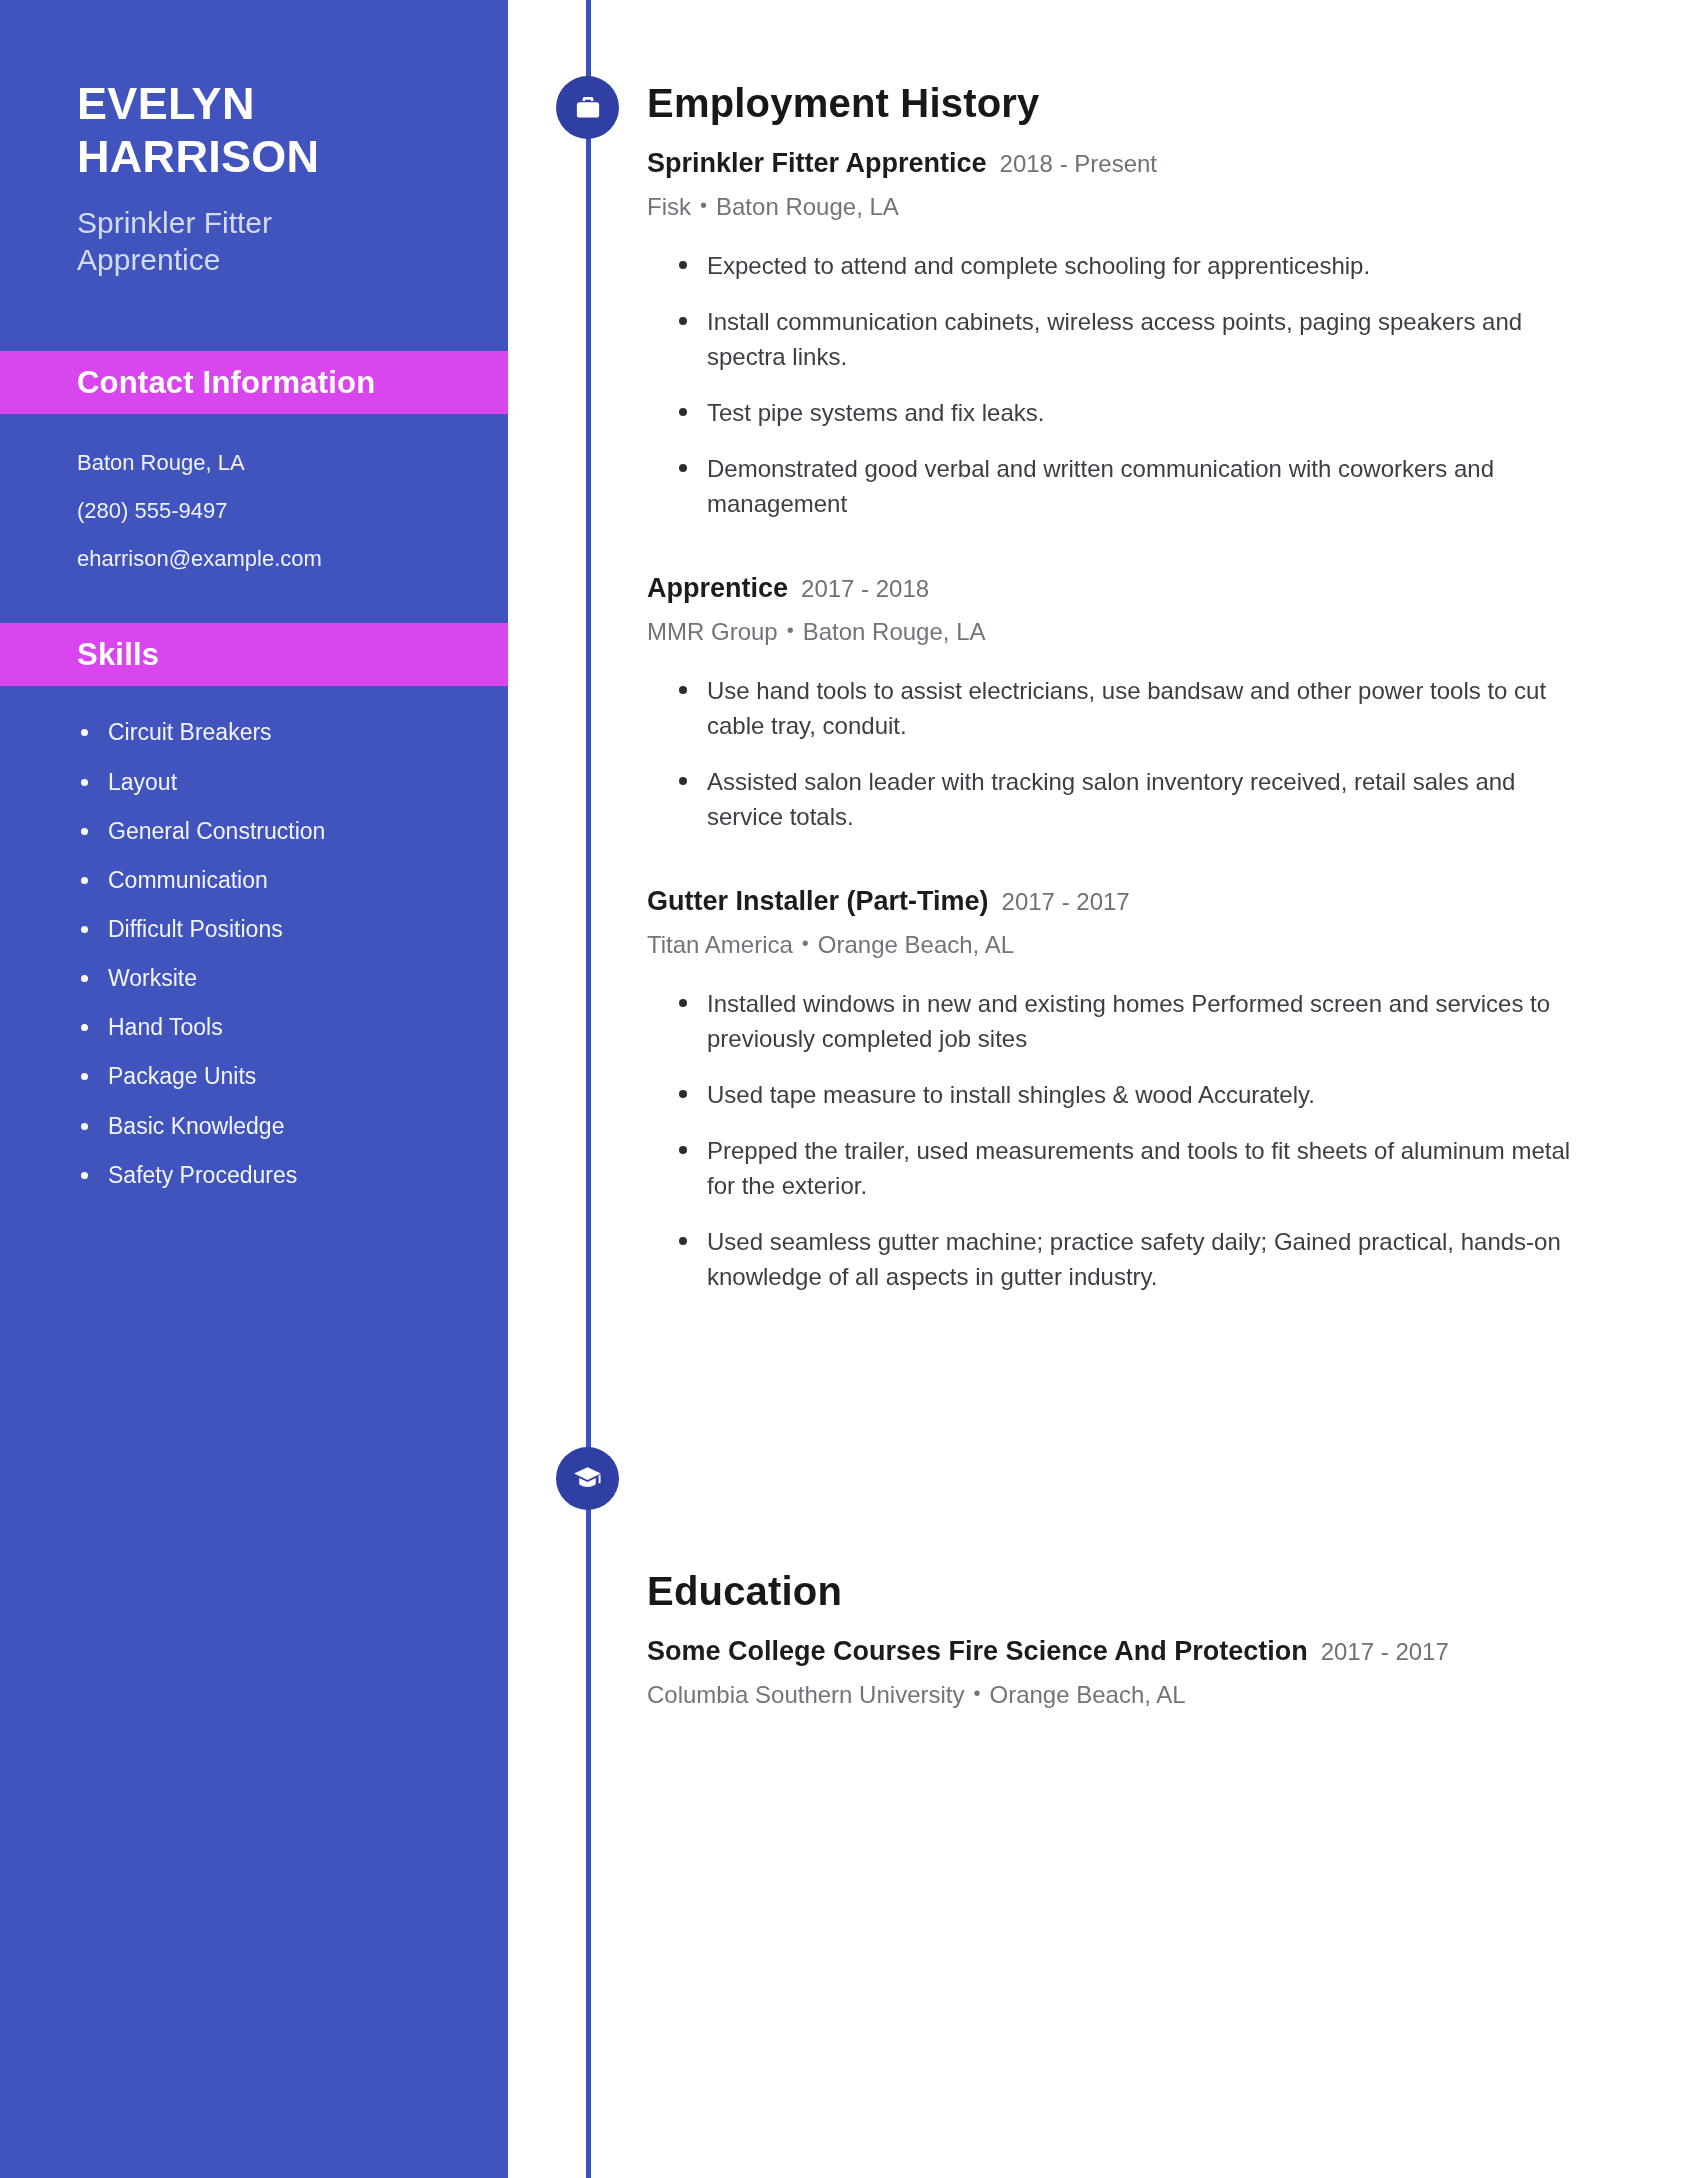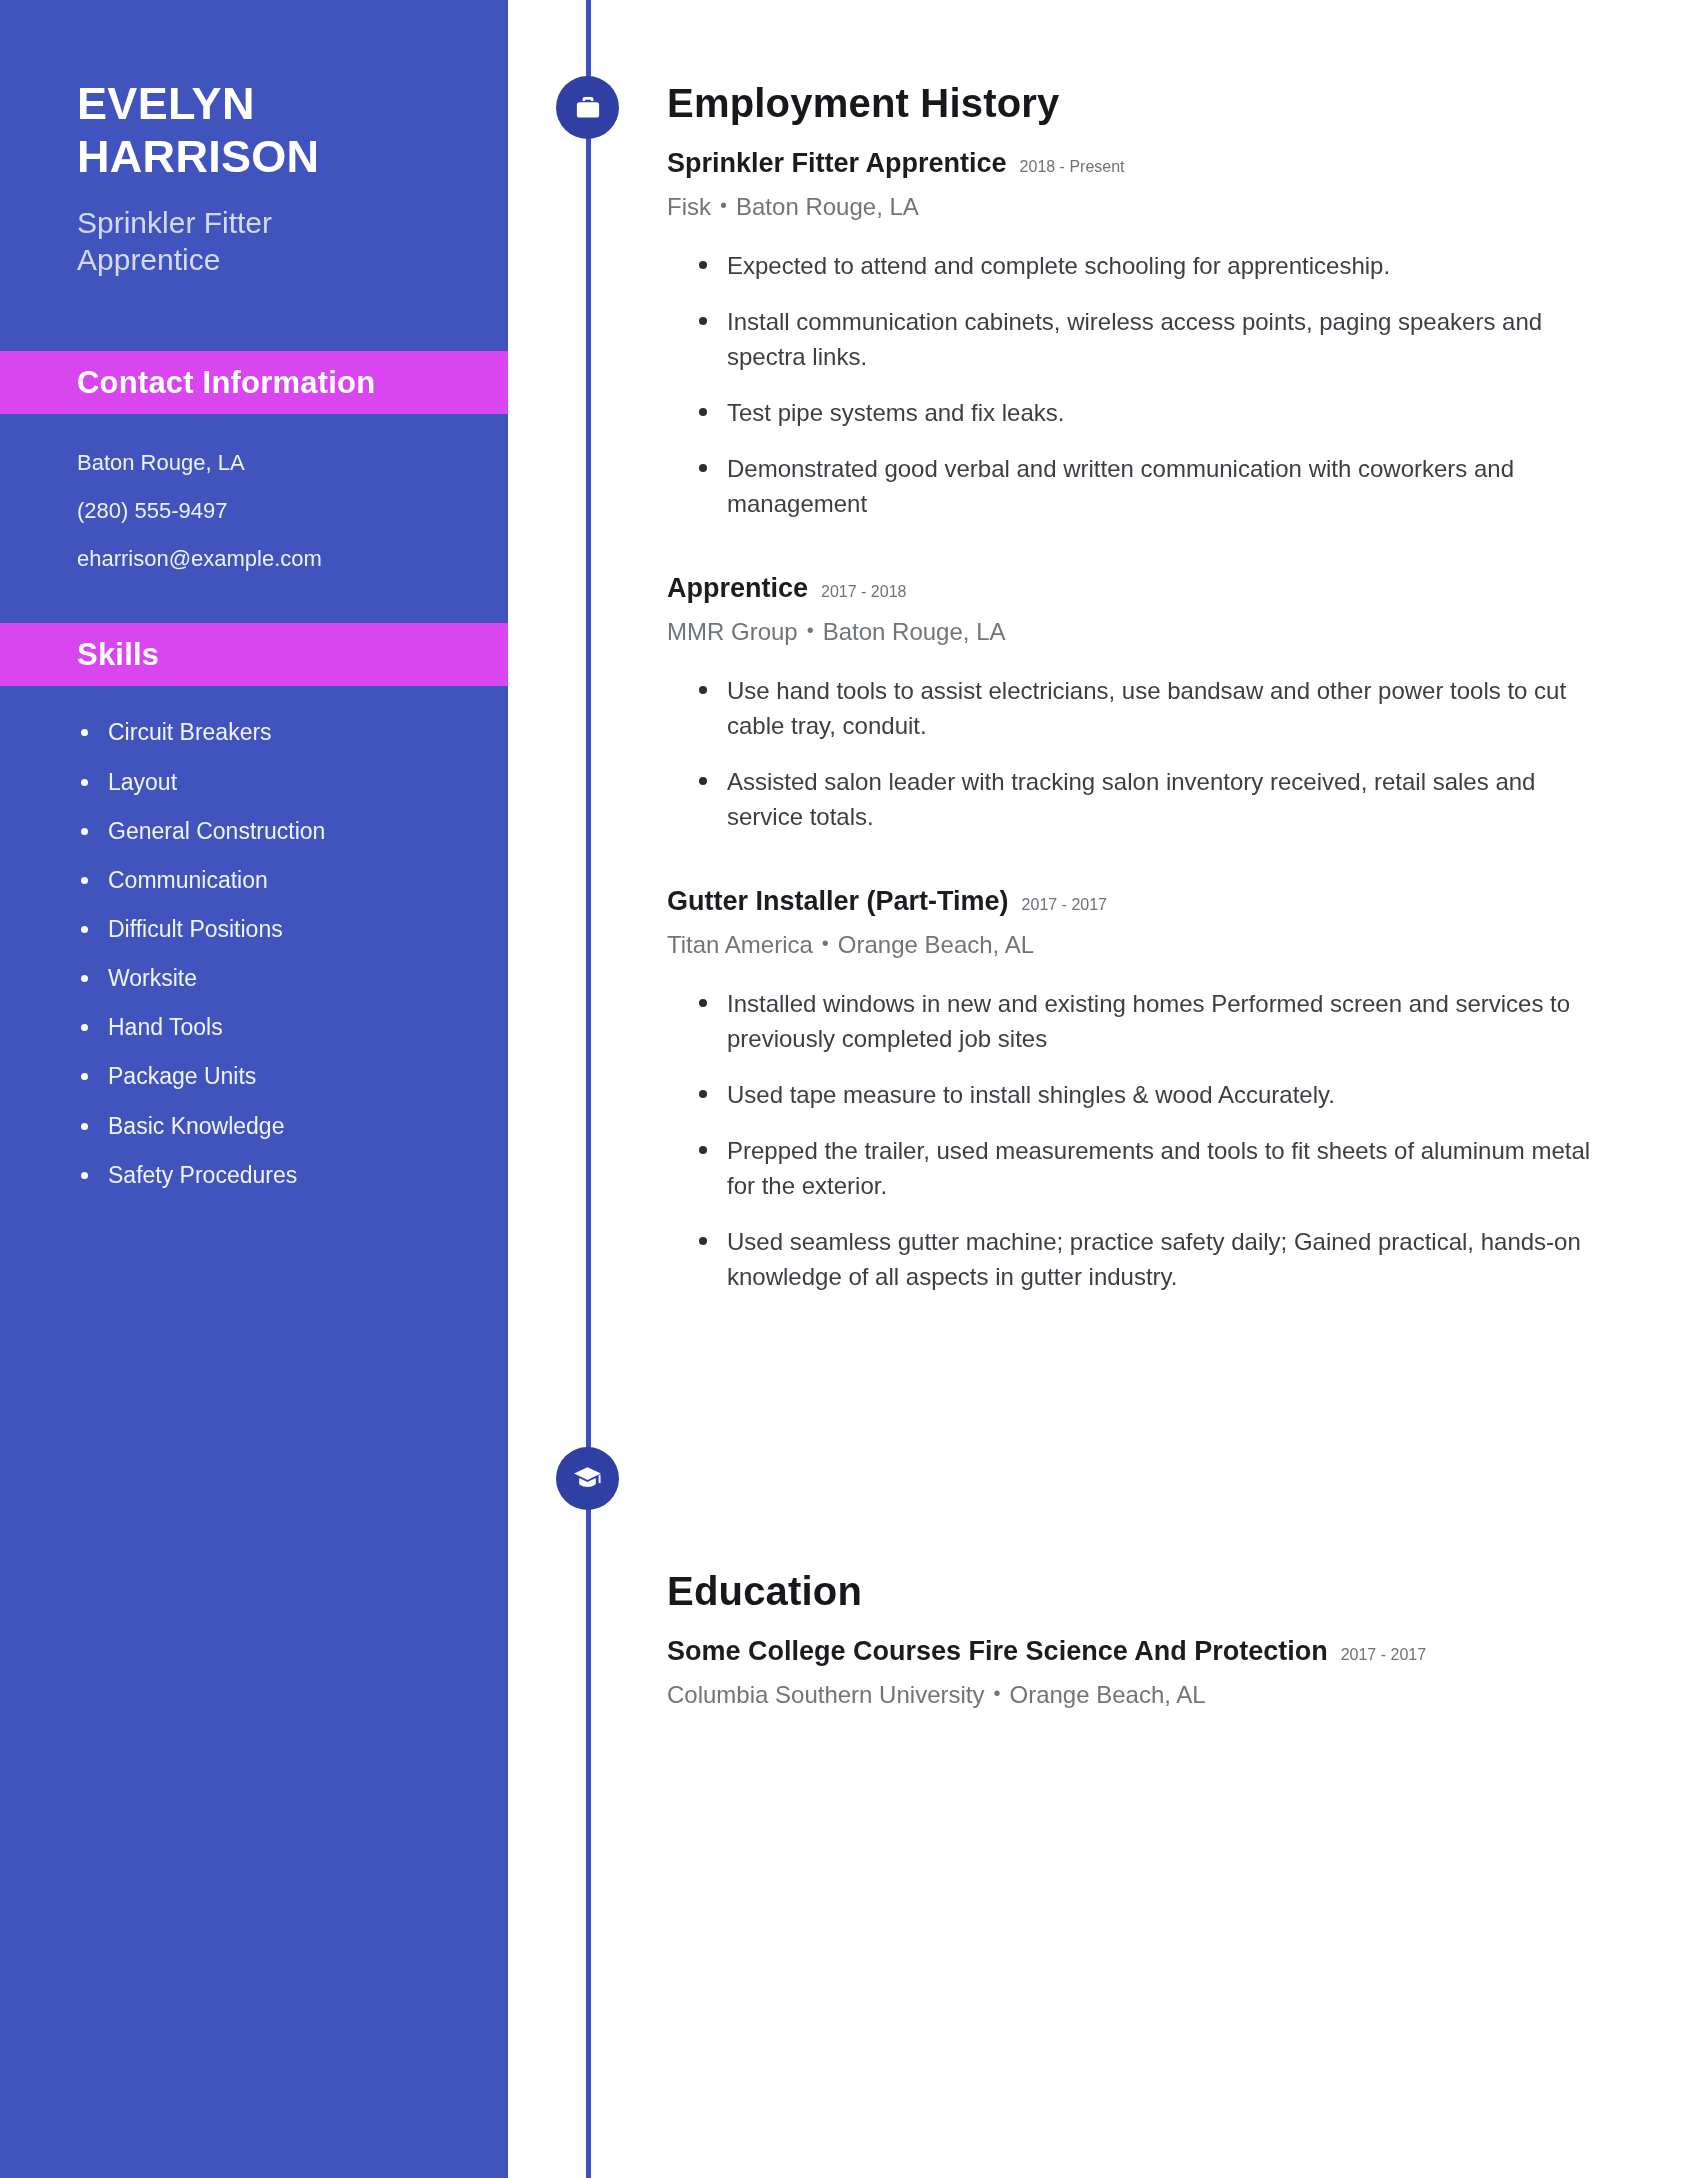--- a/index.html
+++ b/index.html
@@ -122,21 +122,21 @@
     justify-content: center;
     z-index: 3;
   }
   .marker svg { display: block; }
   .marker-employment { top: 76px; }
   .marker-education  { top: 1447px; }
 
   
   .main {
     position: absolute;
-    left: 667px;
+    left: 647px;
     top: 0;
     width: 950px;
   }
 
   .section-employment { padding-top: 81px; }
   .section-education  { padding-top: 275px; }
 
   .section-title {
     font-size: 40px;
     font-weight: bold;
@@ -153,21 +153,21 @@
     align-items: baseline;
     flex-wrap: wrap;
   }
   .entry-role {
     font-size: 27px;
     font-weight: bold;
     color: #1A1C20;
     line-height: 1.25;
   }
   .entry-dates {
-    font-size: 16px;
+    font-size: 24px;
     color: #6D7178;
     margin-left: 13px;
     line-height: 1.25;
   }
   .entry-meta {
     margin-top: 11px;
     font-size: 24px;
     color: #70747B;
     line-height: 1.25;
   }

